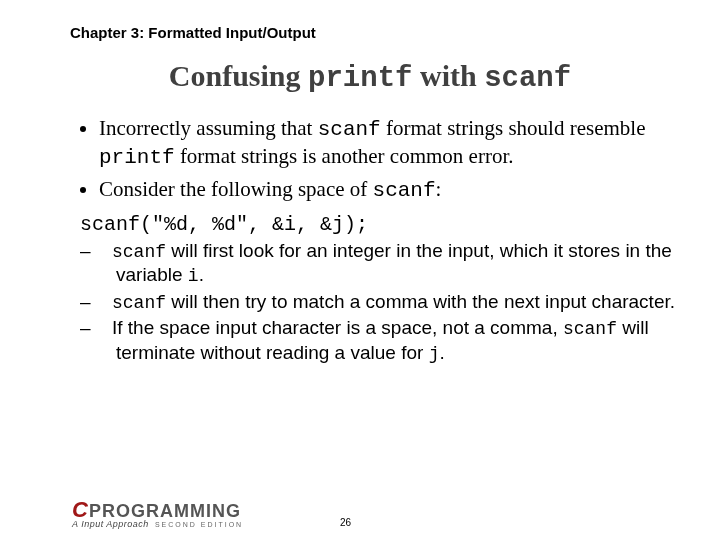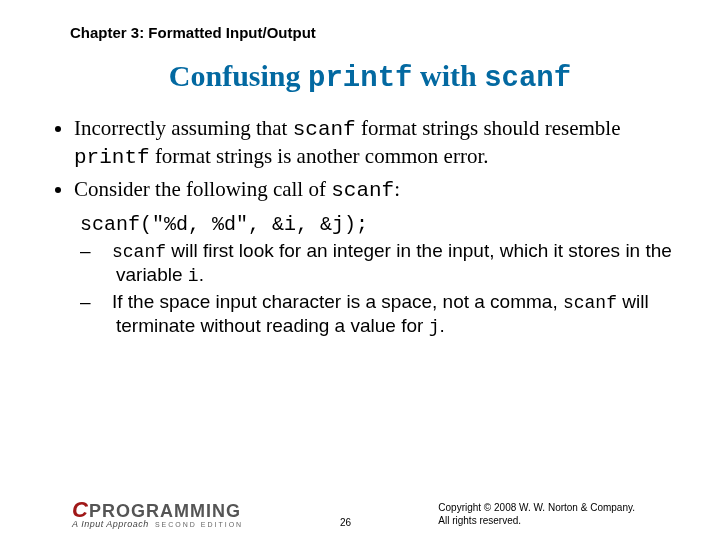--- a/index.html
+++ b/index.html
@@ -14,30 +14,30 @@
   }
   .chapter {
     font-family: Arial, Helvetica, sans-serif;
     font-weight: bold;
     font-size: 15px;
     margin-left: 28px;
     margin-bottom: 18px;
   }
   .title {
     font-size: 30px;
-    color: #0369a1;
+    color: #404040;
     text-align: center;
     margin-bottom: 20px;
     margin-left: 20px;
     font-family: "Times New Roman", Times, serif;
   }
   .title .code { font-family: "Courier New", monospace; font-size: 29px; }
   .content { font-size: 21px; line-height: 1.25; }
   .bullets { list-style: disc; padding-left: 26px; margin-left: 6px; }
-  .bullets > li { margin-bottom: 4px; }
+  .bullets > li { margin-bottom: 4px; margin-left: 25px; }
   .code { font-family: "Courier New", monospace; }
   .codeline {
     font-family: "Courier New", monospace;
     font-size: 20px;
     margin-left: 38px;
     margin-top: 8px;
     margin-bottom: 2px;
   }
   .sublist {
     list-style: none;
@@ -101,43 +101,42 @@
 <h1 class="title">
   <span>Confusing </span><span class="code">printf</span><span> with </span><span class="code">scanf</span>
 </h1>
 
 <div class="content">
   <ul class="bullets">
     <li>
       <span>Incorrectly assuming that </span><span class="code">scanf</span><span> format strings should resemble </span><span class="code">printf</span><span> format strings is another common error.</span>
     </li>
     <li>
-      <span>Consider the following call of </span><span class="code">scanf</span><span>:</span>
+      <span>Consider the following space of </span><span class="code">scanf</span><span>:</span>
     </li>
   </ul>
 
   <div class="codeline">scanf("%d, %d", &amp;i, &amp;j);</div>
 
   <ul class="sublist">
     <li>
       <span class="dash">–</span><span class="code">scanf</span><span> will first look for an integer in the input, which it stores in the variable </span><span class="code">i</span><span>.</span>
+    </li>
+    <li>
+      <span class="dash">–</span><span class="code">scanf</span><span> will then try to match a comma with the next input character.</span>
     </li>
     <li>
       <span class="dash">–</span><span>If the space input character is a space, not a comma, </span><span class="code">scanf</span><span> will terminate without reading a value for </span><span class="code">j</span><span>.</span>
     </li>
   </ul>
 </div>
 
 <div class="footer">
   <div class="logo">
     <div class="logo-main">
       <span class="c">C</span><span class="pg">PROGRAMMING</span>
     </div>
     <div class="logo-sub">
       <span>A Input Approach</span><span class="ed">SECOND EDITION</span>
     </div>
   </div>
   <div class="pagenum">26</div>
-  <div class="copyright">
-    <div>Copyright © 2008 W. W. Norton &amp; Company.</div>
-    <div>All rights reserved.</div>
-  </div>
 </div>
 
 </body></html>

